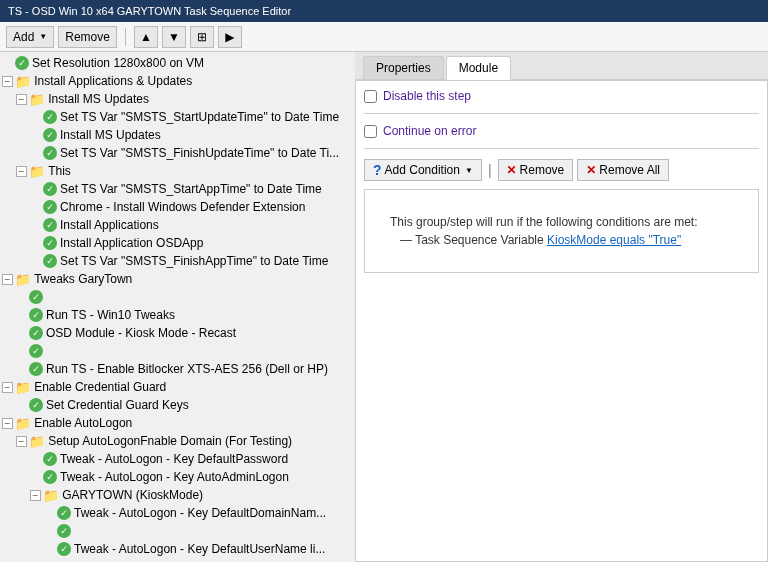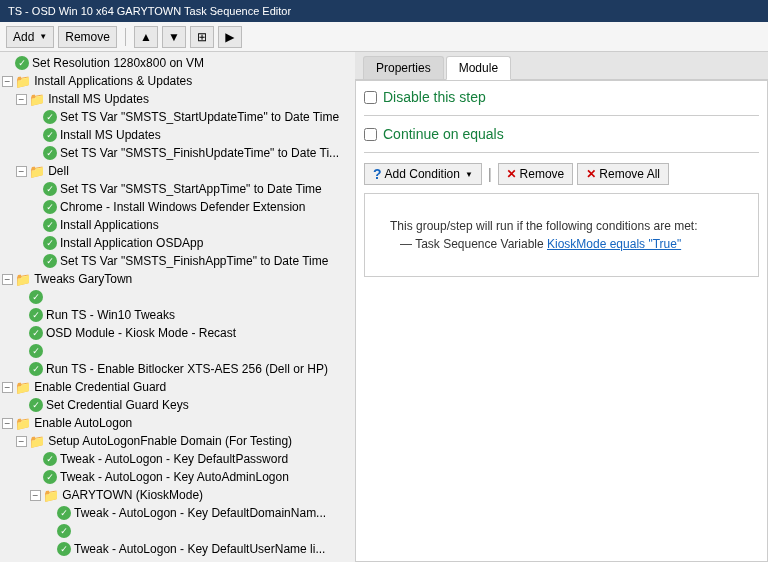--- a/index.html
+++ b/index.html
@@ -154,22 +154,22 @@
     }
 
     .checkbox-input {
       width: 13px;
       height: 13px;
       margin-right: 6px;
       cursor: pointer;
     }
 
     .option-label {
-      font-size: 14px;
-      color: #15803d;
+      font-size: 12px;
+      color: #4c1d95;
     }
 
     .divider-line {
       height: 1px;
       background: #ccc;
       margin: 6px 0 10px 0;
     }
 
     
     .condition-toolbar {
@@ -302,21 +302,21 @@
             <span class="item-label">Install MS Updates</span>
           </div>
           <div class="tree-item" style="padding-left: 30px;">
             <span style="width: 13px; flex-shrink: 0; display: inline-block;"></span>
             <span style="width: 14px; height: 14px; background: rgb(76, 175, 80); border-radius: 50%; display: inline-flex; align-items: center; justify-content: center; color: white; font-size: 9px; margin-right: 3px; flex-shrink: 0;">✓</span>
             <span class="item-label">Set TS Var "SMSTS_FinishUpdateTime" to Date Ti...</span>
           </div>
           <div class="tree-item" style="padding-left: 16px;">
             <span class="expand-icon" style="border: 1px solid rgb(170, 170, 170); margin-right: 2px; width: 11px; height: 11px; display: inline-flex; align-items: center; justify-content: center; font-size: 10px; background: white; flex-shrink: 0;">−</span>
             <span style="font-size: 13px; color: rgb(232, 168, 0); margin-right: 3px; flex-shrink: 0;">📁</span>
-            <span class="item-label">Dell</span>
+            <span class="item-label">This</span>
           </div>
           <div class="tree-item" style="padding-left: 30px;">
             <span style="width: 13px; flex-shrink: 0; display: inline-block;"></span>
             <span style="width: 14px; height: 14px; background: rgb(76, 175, 80); border-radius: 50%; display: inline-flex; align-items: center; justify-content: center; color: white; font-size: 9px; margin-right: 3px; flex-shrink: 0;">✓</span>
             <span class="item-label">Set TS Var "SMSTS_StartAppTime" to Date Time</span>
           </div>
           <div class="tree-item" style="padding-left: 30px;">
             <span style="width: 13px; flex-shrink: 0; display: inline-block;"></span>
             <span style="width: 14px; height: 14px; background: rgb(76, 175, 80); border-radius: 50%; display: inline-flex; align-items: center; justify-content: center; color: white; font-size: 9px; margin-right: 3px; flex-shrink: 0;">✓</span>
             <span class="item-label">Chrome - Install Windows Defender Extension</span>
@@ -437,21 +437,21 @@
 
       <div class="option-row">
         <input type="checkbox" class="checkbox-input" style="">
         <span class="option-label">Disable this step</span>
       </div>
 
       <div class="divider-line"></div>
 
       <div class="option-row">
         <input type="checkbox" class="checkbox-input" style="">
-        <span class="option-label">Continue on equals</span>
+        <span class="option-label">Continue on error</span>
       </div>
 
       <div class="divider-line"></div>
 
       <div class="condition-toolbar">
         <button class="cond-btn">
           <span class="blue-question">?</span>
           <span>Add Condition</span>
           <span class="dropdown-arrow">▼</span>
         </button>

